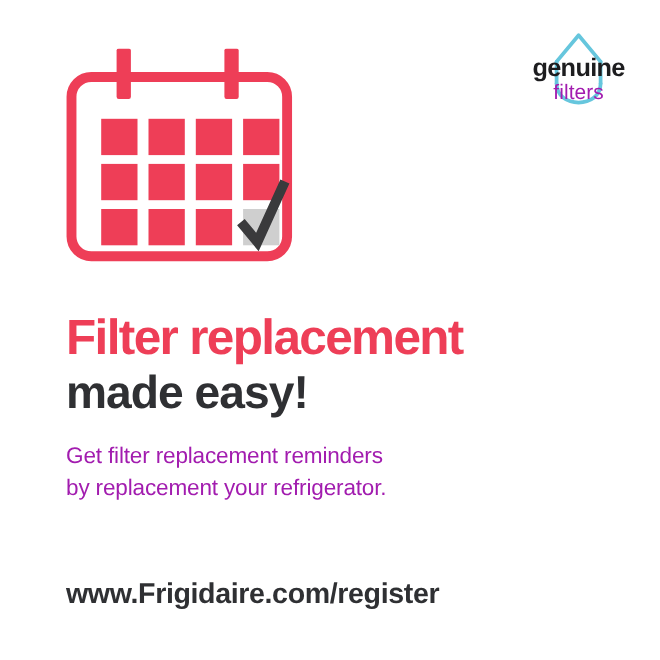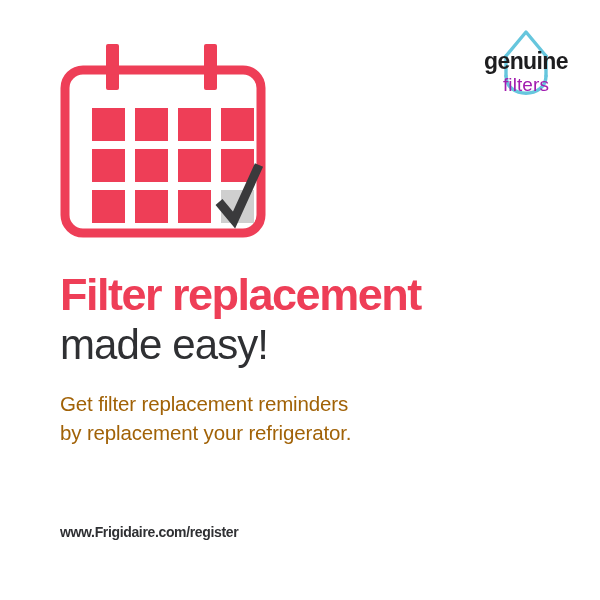--- a/index.html
+++ b/index.html
@@ -68,63 +68,63 @@
     top: 44px;
     width: 210px;
     height: 196px;
   }
   .calendar-icon svg { display: block; }
 
   
   .headline {
     position: absolute;
     left: 60px;
-    top: 272px;
+    top: 284px;
     width: 500px;
   }
   .headline-line1 {
     display: block;
     font-size: 45px;
     font-weight: 700;
     letter-spacing: -1.5px;
     line-height: 1.04;
     color: #ee3e57;
     white-space: nowrap;
   }
   .headline-line2 {
     display: block;
     font-size: 42px;
-    font-weight: 400;
+    font-weight: 700;
     letter-spacing: -0.9px;
     line-height: 1.16;
     color: #2f3033;
     white-space: nowrap;
     margin-top: 2px;
   }
 
   
   .body-copy {
     position: absolute;
     left: 60px;
-    top: 389px;
+    top: 400px;
     width: 460px;
     font-size: 20.5px;
     font-weight: 400;
     line-height: 1.42;
     letter-spacing: -0.15px;
-    color: #a16207;
+    color: #a21caf;
   }
   .body-copy span { display: block; white-space: nowrap; }
 
   
   .register-url {
     position: absolute;
     left: 60px;
     top: 524px;
-    font-size: 14px;
+    font-size: 26px;
     font-weight: 700;
     letter-spacing: -0.35px;
     color: #2f3033;
     white-space: nowrap;
   }
 </style>
 </head>
 <body>
 
 <div class="poster">

